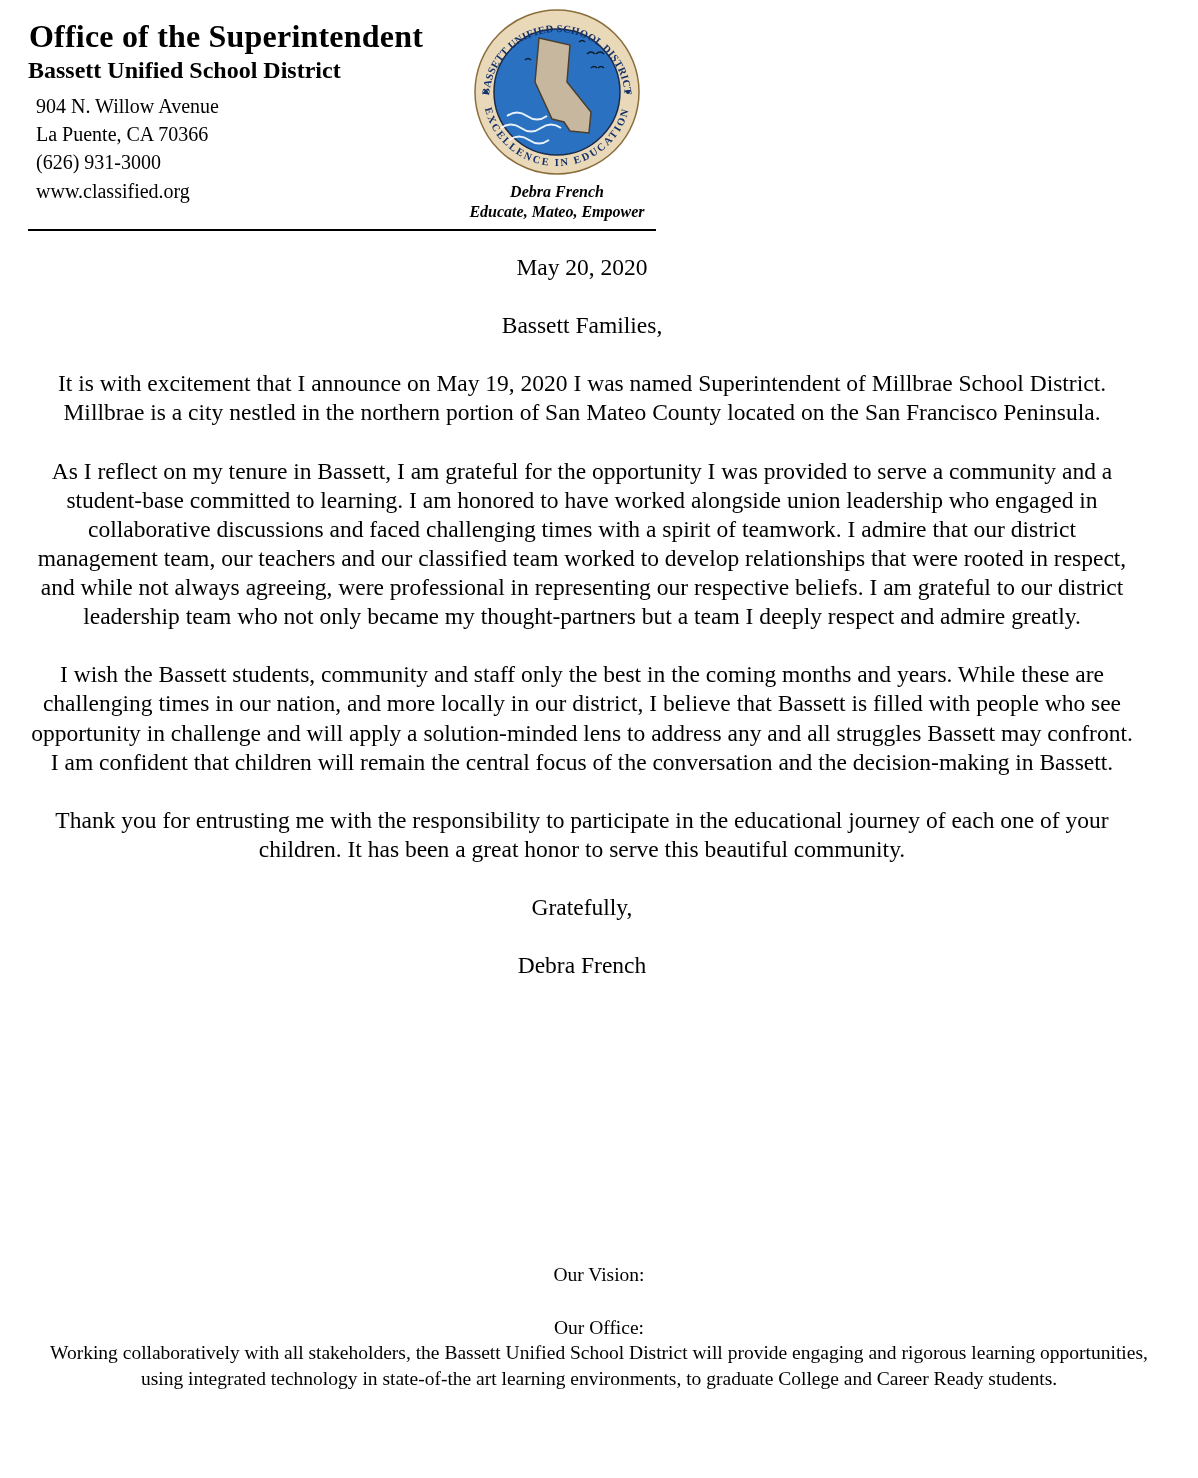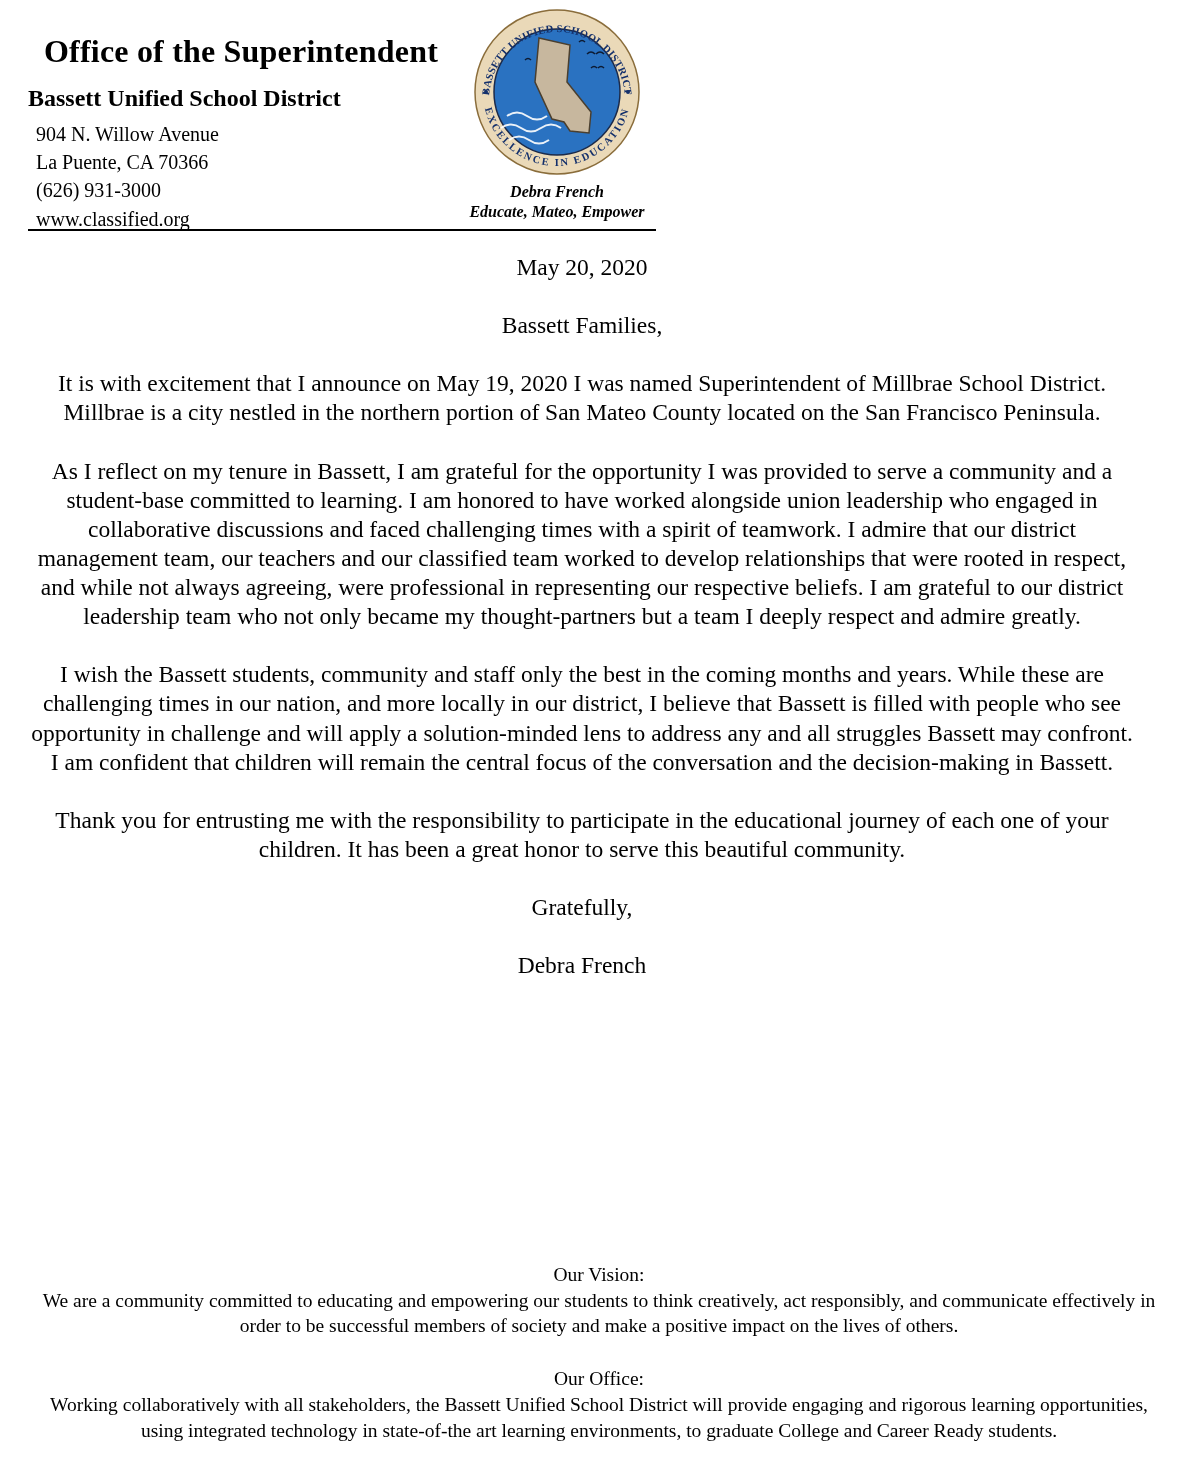--- a/index.html
+++ b/index.html
@@ -16,21 +16,21 @@
   
   .header-left {
     position: absolute;
     left: 28px;
     top: 18px;
     width: 440px;
   }
   .office-title {
     font-size: 32px;
     font-weight: bold;
-    margin: 16px;
+    margin: 1px;
     line-height: 1.1;
     letter-spacing: 0.2px;
   }
   .district-name {
     font-size: 24px;
     font-weight: bold;
     margin: 3px 0 8px 0;
     line-height: 1.1;
   }
   .addr-line {
@@ -149,21 +149,20 @@
     <p>As I reflect on my tenure in Bassett, I am grateful for the opportunity I was provided to serve a community and a student-base committed to learning. I am honored to have worked alongside union leadership who engaged in collaborative discussions and faced challenging times with a spirit of teamwork. I admire that our district management team, our teachers and our classified team worked to develop relationships that were rooted in respect, and while not always agreeing, were professional in representing our respective beliefs. I am grateful to our district leadership team who not only became my thought-partners but a team I deeply respect and admire greatly.</p>
     <p>I wish the Bassett students, community and staff only the best in the coming months and years. While these are challenging times in our nation, and more locally in our district, I believe that Bassett is filled with people who see  opportunity in challenge and will apply a solution-minded lens to address any and all struggles Bassett may confront. I am confident that children will remain the central focus of the conversation and the decision-making in Bassett.</p>
     <p>Thank you for entrusting me with the responsibility to participate in the educational journey of each one of your children. It has been a great honor to serve this beautiful community.</p>
     <p>Gratefully,</p>
     <p>Debra French</p>
   </div>
 
   <div class="page-footer">
     <div class="footer-block">
       <div class="footer-heading">Our Vision:</div>
-      <div>We are a community committed to educating and empowering our students to think creatively, act responsibly, and communicate effectively in order to be successful members of society and make a positive impact on the lives of others.</div>
     </div>
     <div class="footer-block">
       <div class="footer-heading">Our Office:</div>
       <div>Working collaboratively with all stakeholders, the Bassett Unified School District will provide engaging and rigorous learning opportunities, using integrated technology in state-of-the art learning environments, to graduate College and Career Ready students.</div>
     </div>
   </div>
 
 </div>
 
 </body></html>

